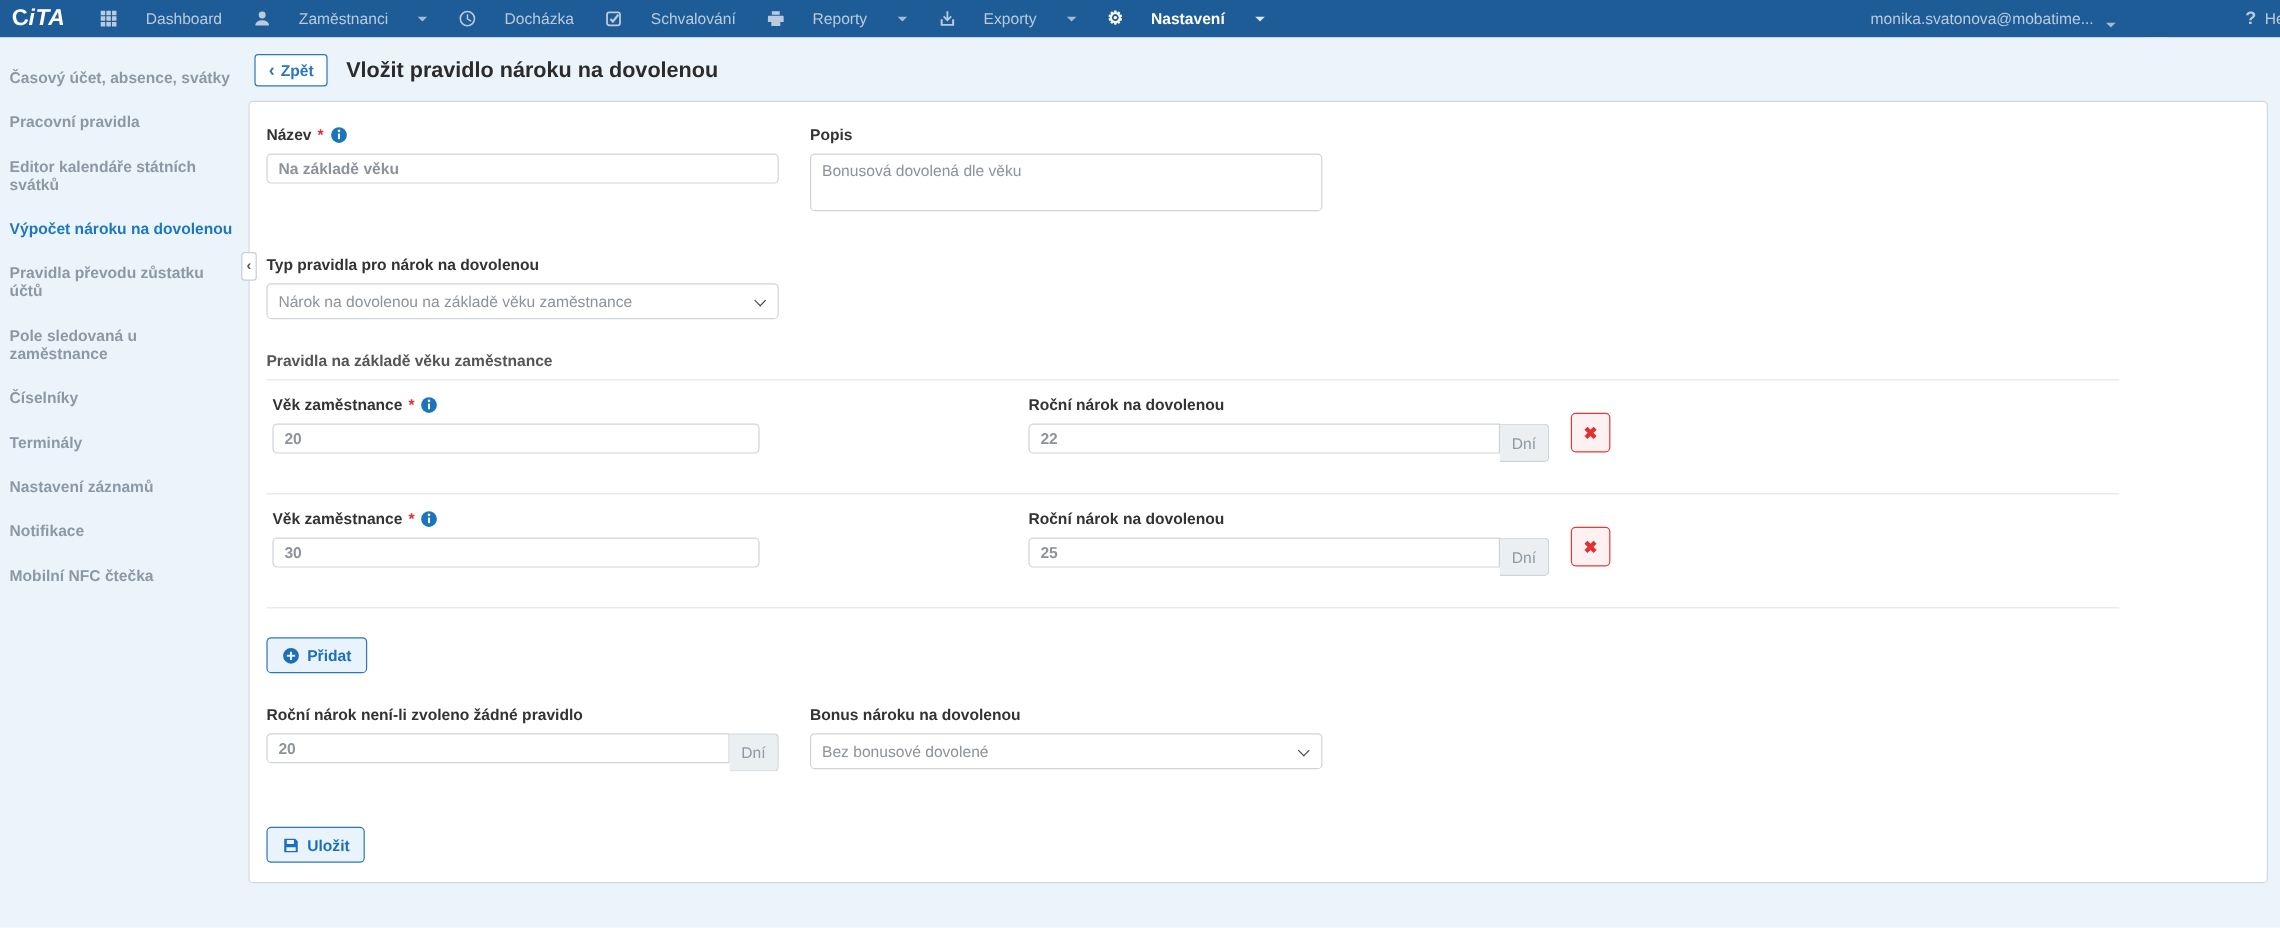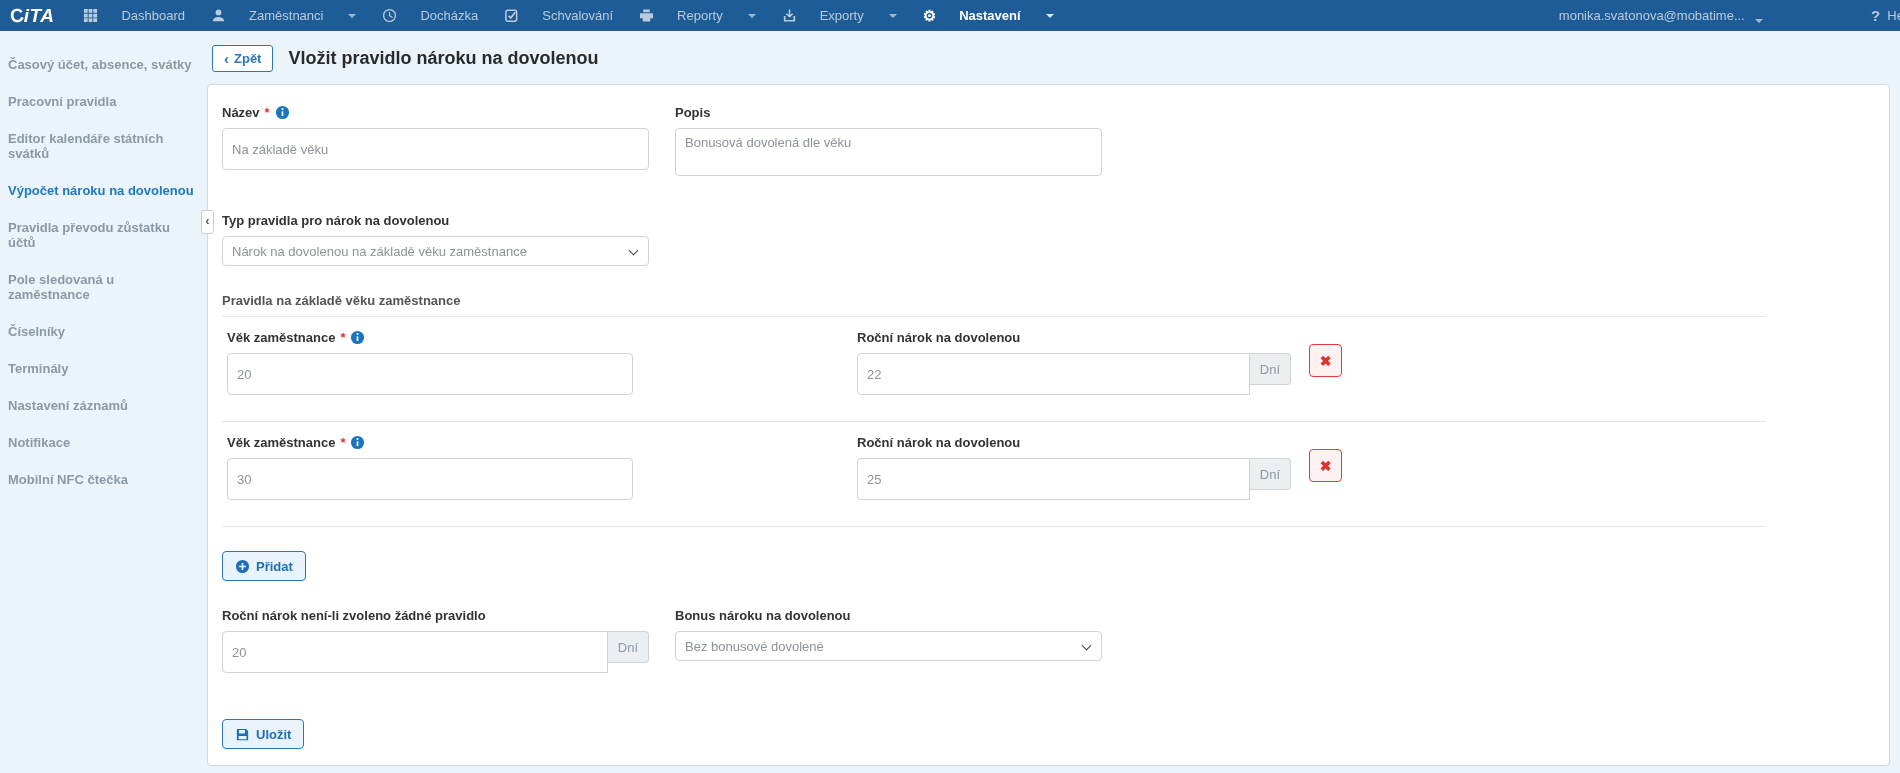--- a/index.html
+++ b/index.html
@@ -77,21 +77,21 @@
   }
 
   .fg-label { display: flex; align-items: center; gap: 5px; font-weight: 700; color: #333; margin-bottom: 8px; height: 15px; }
   .req { color: #e03131; font-weight: 700; }
   .info-ic { width: 15px; height: 15px; display: inline-block; cursor: pointer; }
 
   input.ctl, .textarea-ctl, .select-ctl {
     font-family: inherit; font-size: 13px; color: #8d939a;
     border: 1px solid #cfd4d9; border-radius: 4px; background: #fff; outline: none;
   }
-  input.ctl { height: 42px; padding: 0 9px; width: 100%; }
+  input.ctl { height: 25px; padding: 0 9px; width: 100%; font-weight: bold; }
   .textarea-ctl { height: 48px; width: 427px; padding: 6px 9px; resize: none; line-height: 16px; }
   .select-ctl { position: relative; height: 30px; width: 427px; padding: 7px 28px 0 9px; cursor: pointer; }
   .sel-chev {
     position: absolute; right: 11px; top: 10px; width: 7px; height: 7px;
     border-left: 1.6px solid #444; border-bottom: 1.6px solid #444; transform: rotate(-45deg);
   }
 
   .form-cols { display: flex; gap: 26px; align-items: flex-start; }
   .w-std { width: 427px; }
 

